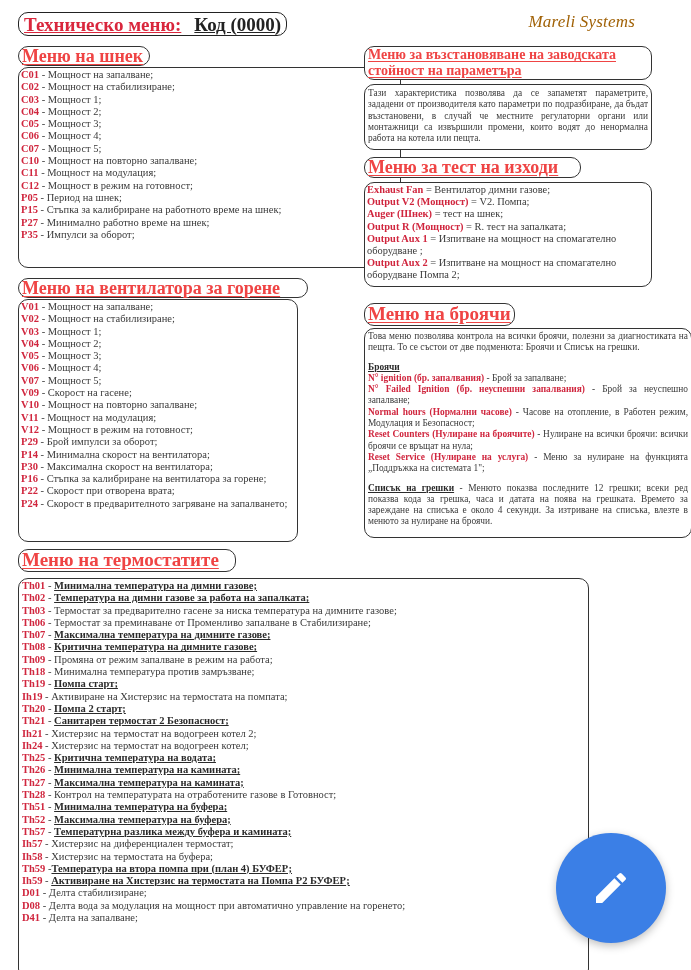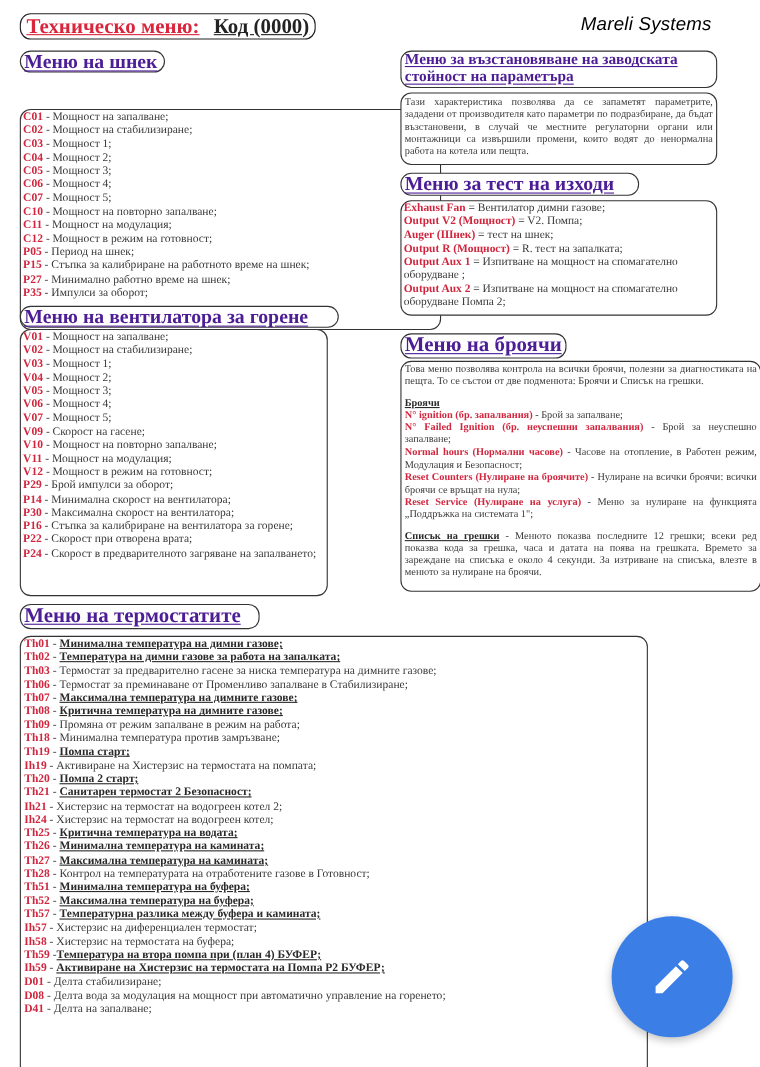--- a/index.html
+++ b/index.html
@@ -7,25 +7,25 @@
   body { position: relative; font-family: "Liberation Serif", "DejaVu Serif", serif; color: #333; }
   .abs { position: absolute; border-radius: 10px; }
   .title-box {
     left: 18px; top: 12px; height: 24px; padding: 0 5px;
     border: 1.5px solid #222; display: flex; align-items: center;
     font-size: 19px; font-weight: bold; line-height: 1;
   }
   .title-red { color: #d9263c; text-decoration: underline; }
   .title-black { color: #222; text-decoration: underline; margin-left: 13px; }
   .brand {
-    right: 44px; top: 12px; font-family: Liberation Sans, sans-serif; font-style: italic;
-    font-size: 17px; color: #000000; letter-spacing: 0.2px;
+    right: 56px; top: 12px; font-family: Liberation Serif, serif; font-style: italic;
+    font-size: 17px; color: #a16207; letter-spacing: 0.2px;
   }
   .sec-head {
-    border: 1.5px solid #333; font-weight: bold; color: #4c1d95; line-height: 1.05;
+    border: 1.5px solid #333; font-weight: bold; color: #ef4444; line-height: 1.05;
     padding: 0 3px; text-decoration: underline; text-underline-offset: 2px;
     background: #fff;
   }
   .box { border: 1.5px solid #333; background: #fff; padding: 1px 2px; }
   .line { font-size: 10.5px; line-height: 12.3px; color: #3a3a3a; white-space: nowrap; }
   .code { color: #d0263e; font-weight: bold; }
   .bold-u { font-weight: bold; text-decoration: underline; color: #2a2a2a; }
   .para { font-size: 9.4px; line-height: 11.3px; color: #3a3a3a; text-align: justify; }
   .para .red { color: #d0263e; font-weight: bold; }
   .fab {
@@ -37,21 +37,21 @@
 </head>
 <body>
 
 <div class="abs title-box">
   <span class="title-red">Техническо меню:</span>
   <span class="title-black">Код (0000)</span>
 </div>
 <div class="abs brand">Mareli Systems</div>
 
 <div class="abs sec-head" style="left:18px;top:46px;font-size:18px;height:20px;width:132px;">Меню на шнек</div>
-<div class="abs box" style="left:18px;top:67px;width:383px;height:201px;margin-top:32px;">
+<div class="abs box" style="left:18px;top:67px;width:383px;height:201px;">
   <div id="auger-list">
       <div class="line"><span class="code">C01</span><span> - Мощност на запалване;</span></div>
       <div class="line"><span class="code">C02</span><span> - Мощност на стабилизиране;</span></div>
       <div class="line"><span class="code">C03</span><span> - Мощност 1;</span></div>
       <div class="line"><span class="code">C04</span><span> - Мощност 2;</span></div>
       <div class="line"><span class="code">C05</span><span> - Мощност 3;</span></div>
       <div class="line"><span class="code">C06</span><span> - Мощност 4;</span></div>
       <div class="line"><span class="code">C07</span><span> - Мощност 5;</span></div>
       <div class="line"><span class="code">C10</span><span> - Мощност на повторно запалване;</span></div>
       <div class="line"><span class="code">C11</span><span> - Мощност на модулация;</span></div>

